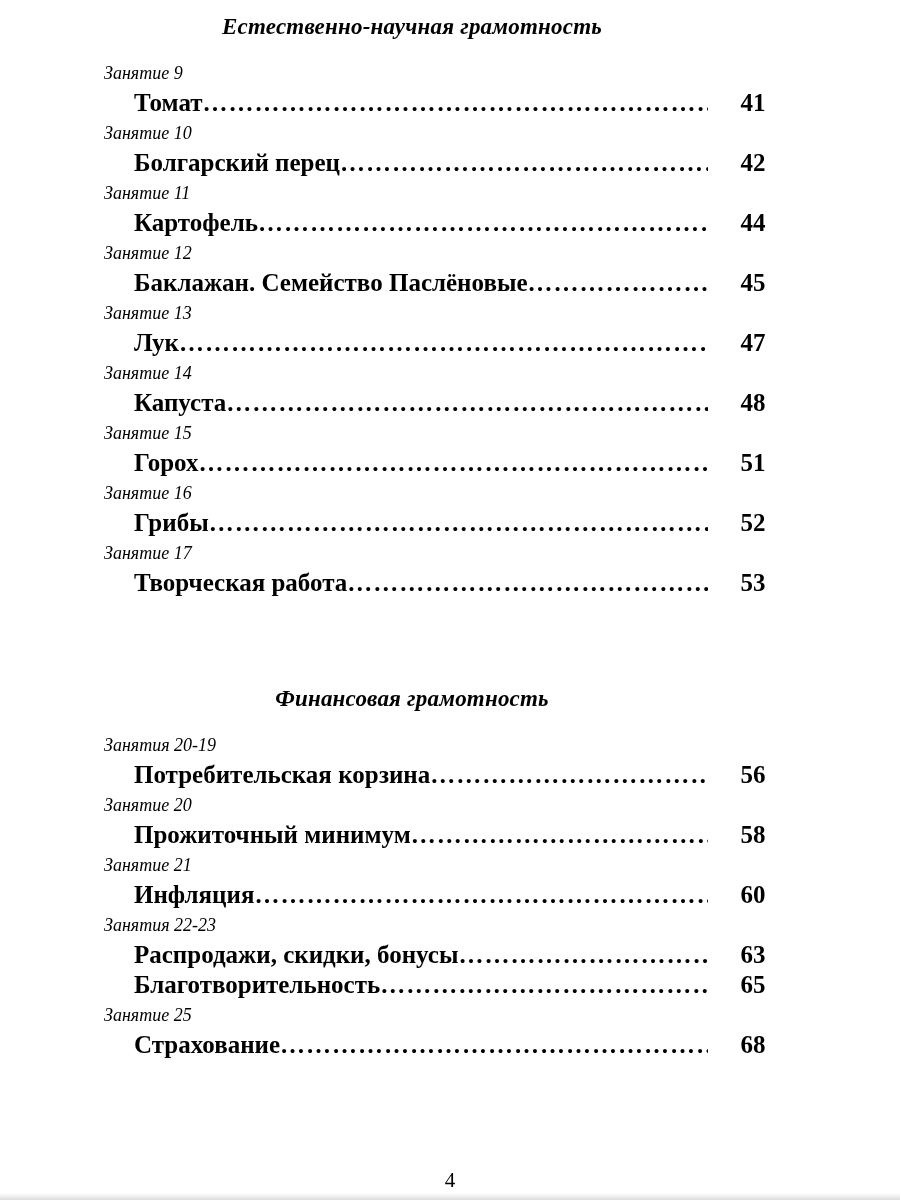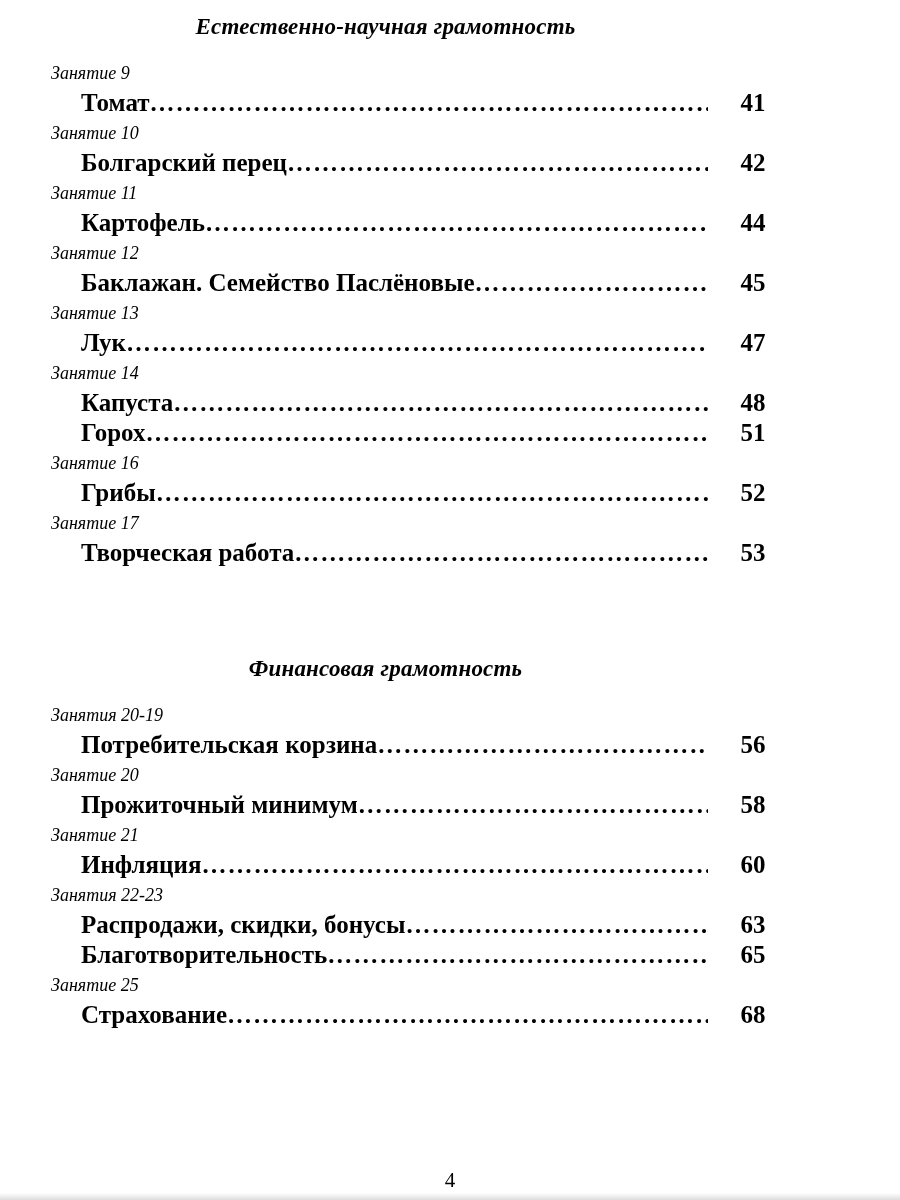--- a/index.html
+++ b/index.html
@@ -11,21 +11,21 @@
     width: 900px;
     height: 1200px;
     position: relative;
     overflow: hidden;
     font-family: "Liberation Serif", "DejaVu Serif", serif;
     color: #000;
   }
   .page {
     position: absolute;
     top: 0; left: 0; right: 0; bottom: 0;
-    padding: 12px 102px 0 51px;
+    padding: 12px 102px 0 104px;
     box-sizing: border-box;
   }
   .toc-section { margin: 0; }
   .toc-section.second { margin-top: 86px; }
   .section-title {
     font-size: 23px;
     font-weight: bold;
     font-style: italic;
     text-align: center;
     margin: 0 78px 16px 0;
@@ -116,20 +116,21 @@
           <span class="entry-title">Лук</span>
           <span class="leader">………………………………………………………………………………………………………………………………………………</span>
           <span class="entry-page">47</span>
         </div>
         <div class="lesson-label">Занятие 14</div>
         <div class="entry-row">
           <span class="entry-title">Капуста</span>
           <span class="leader">………………………………………………………………………………………………………………………………………………</span>
           <span class="entry-page">48</span>
         </div>
+        <div class="lesson-label">Занятие 15</div>
         <div class="entry-row">
           <span class="entry-title">Горох</span>
           <span class="leader">………………………………………………………………………………………………………………………………………………</span>
           <span class="entry-page">51</span>
         </div>
         <div class="lesson-label">Занятие 16</div>
         <div class="entry-row">
           <span class="entry-title">Грибы</span>
           <span class="leader">………………………………………………………………………………………………………………………………………………</span>
           <span class="entry-page">52</span>

